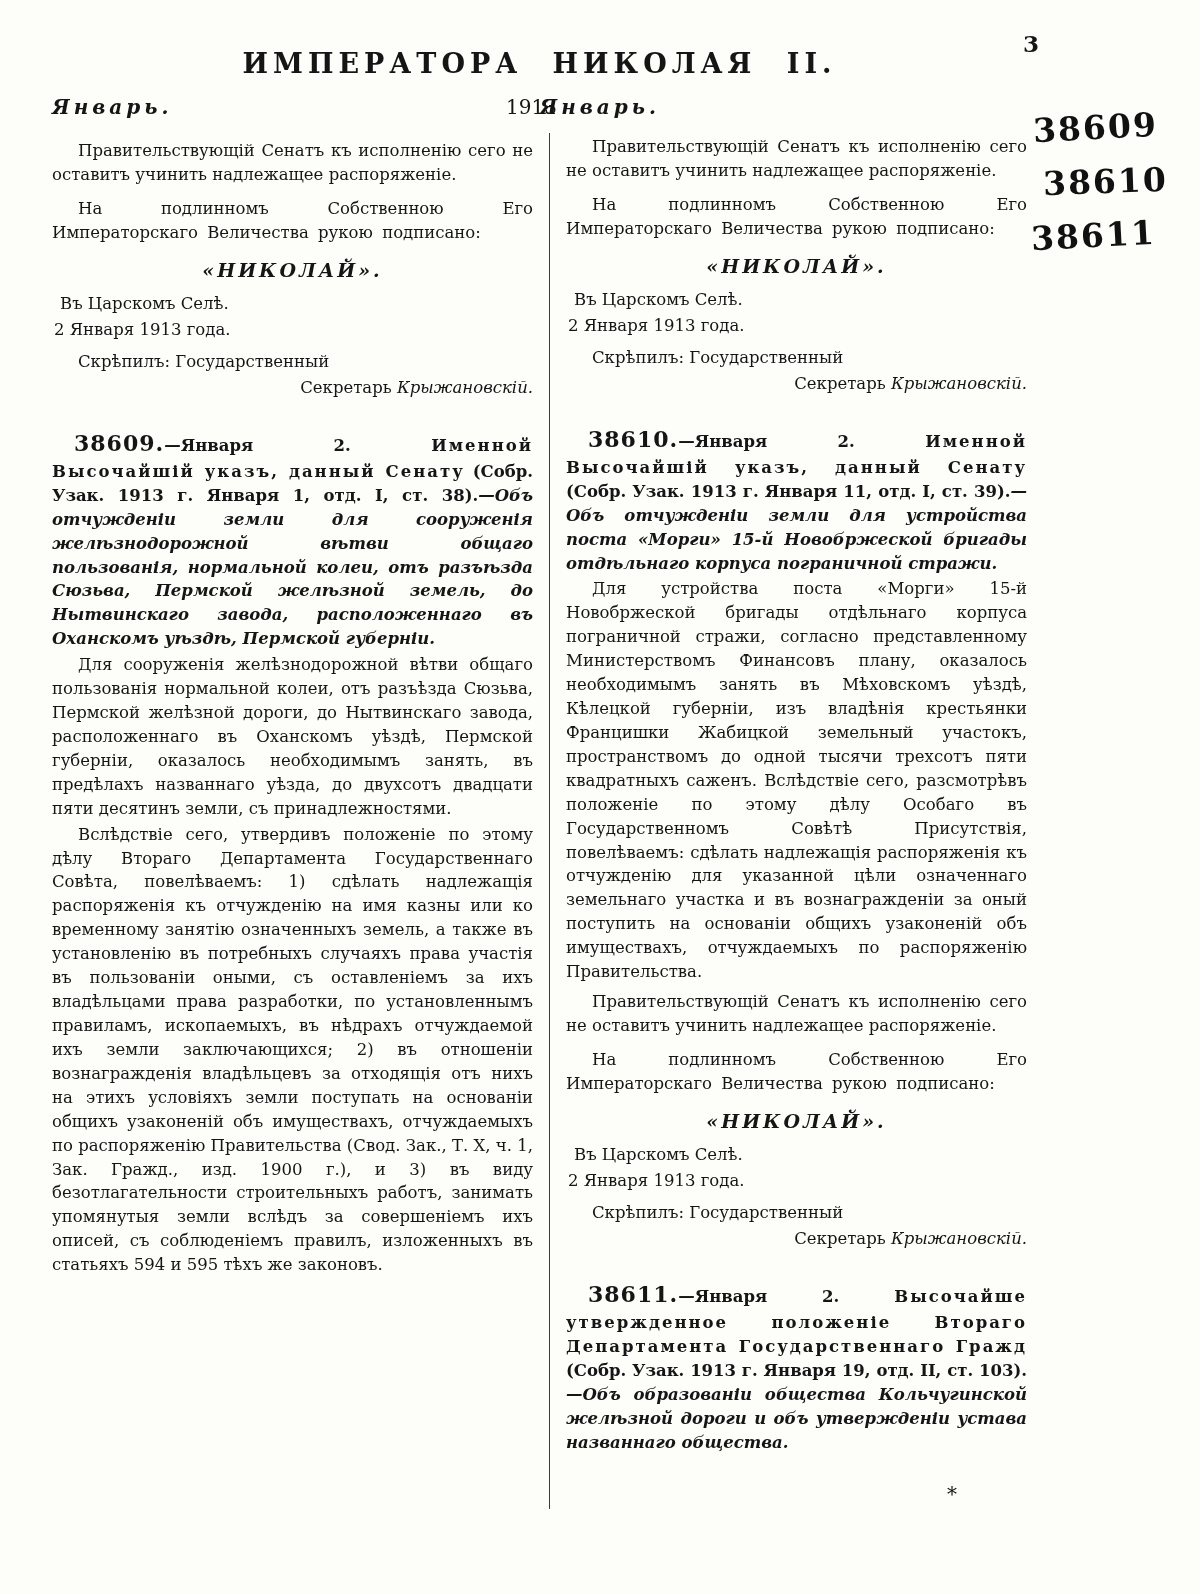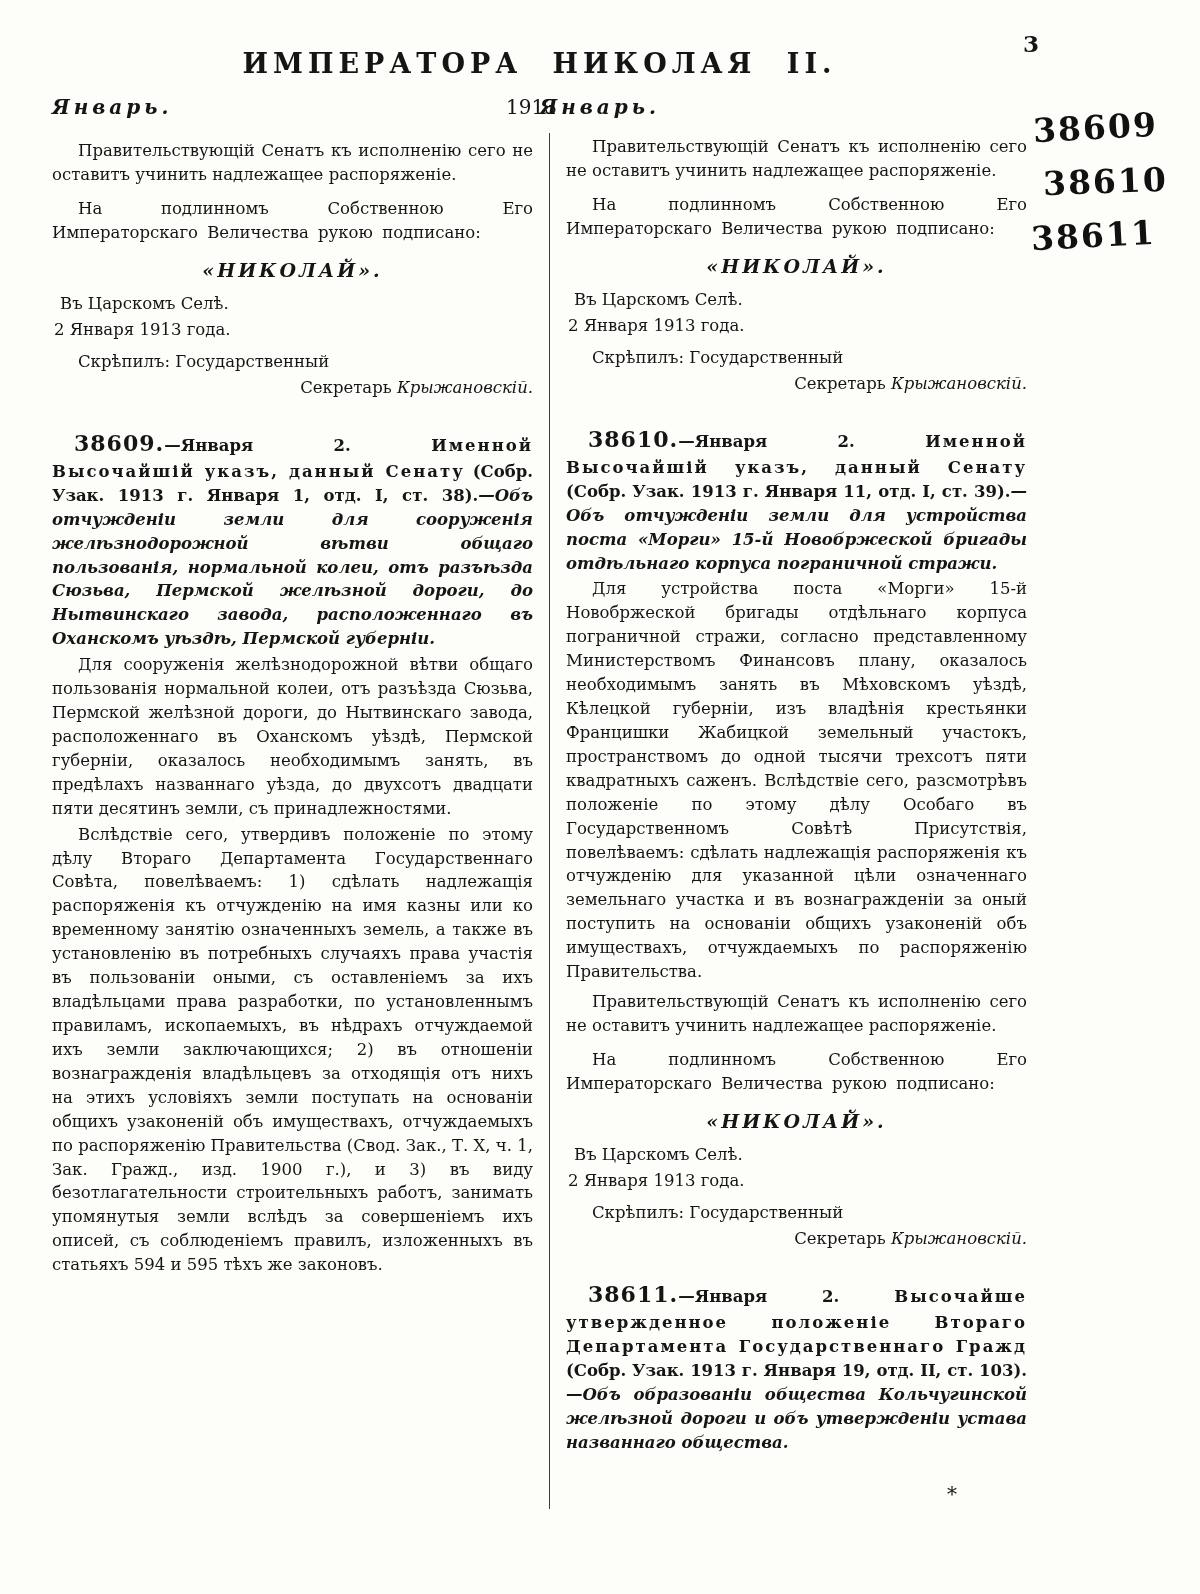--- a/index.html
+++ b/index.html
@@ -131,21 +131,21 @@
         <p class="indent senate">Правительствующій Сенатъ къ исполненію сего не оставитъ учинить надлежащее распоряженіе.</p>
         <p class="indent on-original">На подлинномъ Собственною Его Императорскаго Величества рукою подписано:</p>
         <div class="sig">«НИКОЛАЙ».</div>
         <p class="place">Въ Царскомъ Селѣ.</p>
         <p class="date-line">2 Января 1913 года.</p>
         <p class="sealed">Скрѣпилъ: Государственный</p>
         <p class="secretary"><span>Секретарь</span> <span class="italic">Крыжановскій.</span></p>
 
         <p class="decree-head"><span class="decree-num">38609.</span><span>—Января 2.</span>
           <span class="decree-type">Именной Высочайшій указъ, данный Сенату</span>
-          <span>(Собр. Узак. 1913 г. Января 1, отд. I, ст. 38).</span><span class="decree-subject">—Объ отчужденіи земли для сооруженія желѣзнодорожной вѣтви общаго пользованія, нормальной колеи, отъ разъѣзда Сюзьва, Пермской желѣзной дороги, до Нытвинскаго завода, расположеннаго въ Оханскомъ уѣздѣ, Пермской губерніи.</span></p>
+          <span>(Собр. Узак. 1913 г. Января 1, отд. I, ст. 38).</span><span class="decree-subject">—Объ отчужденіи земли для сооруженія желѣзнодорожной вѣтви общаго пользованія, нормальной колеи, отъ разъѣзда Сюзьва, Пермской желѣзной земель, до Нытвинскаго завода, расположеннаго въ Оханскомъ уѣздѣ, Пермской губерніи.</span></p>
 
         <p class="indent">Для сооруженія желѣзнодорожной вѣтви общаго пользованія нормальной колеи, отъ разъѣзда Сюзьва, Пермской желѣзной дороги, до Нытвинскаго завода, расположеннаго въ Оханскомъ уѣздѣ, Пермской губерніи, оказалось необходимымъ занять, въ предѣлахъ названнаго уѣзда, до двухсотъ двадцати пяти десятинъ земли, съ принадлежностями.</p>
         <p class="indent">Вслѣдствіе сего, утвердивъ положеніе по этому дѣлу Втораго Департамента Государственнаго Совѣта, повелѣваемъ: 1) сдѣлать надлежащія распоряженія къ отчужденію на имя казны или ко временному занятію означенныхъ земель, а также въ установленію въ потребныхъ случаяхъ права участія въ пользованіи оными, съ оставленіемъ за ихъ владѣльцами права разработки, по установленнымъ правиламъ, ископаемыхъ, въ нѣдрахъ отчуждаемой ихъ земли заключающихся; 2) въ отношеніи вознагражденія владѣльцевъ за отходящія отъ нихъ на этихъ условіяхъ земли поступать на основаніи общихъ узаконеній объ имуществахъ, отчуждаемыхъ по распоряженію Правительства (Свод. Зак., Т. X, ч. 1, Зак. Гражд., изд. 1900 г.), и 3) въ виду безотлагательности строительныхъ работъ, занимать упомянутыя земли вслѣдъ за совершеніемъ ихъ описей, съ соблюденіемъ правилъ, изложенныхъ въ статьяхъ 594 и 595 тѣхъ же законовъ.</p>
 
       </section>
 
       <section class="col col-right">
 
         <p class="indent">Правительствующій Сенатъ къ исполненію сего не оставитъ учинить надлежащее распоряженіе.</p>
         <p class="indent on-original">На подлинномъ Собственною Его Императорскаго Величества рукою подписано:</p>

